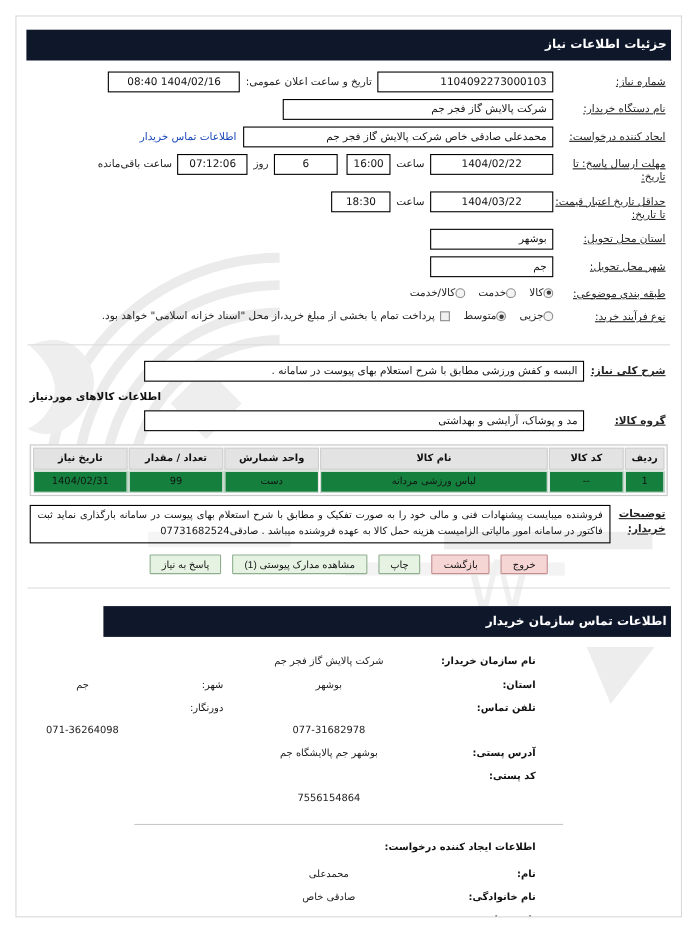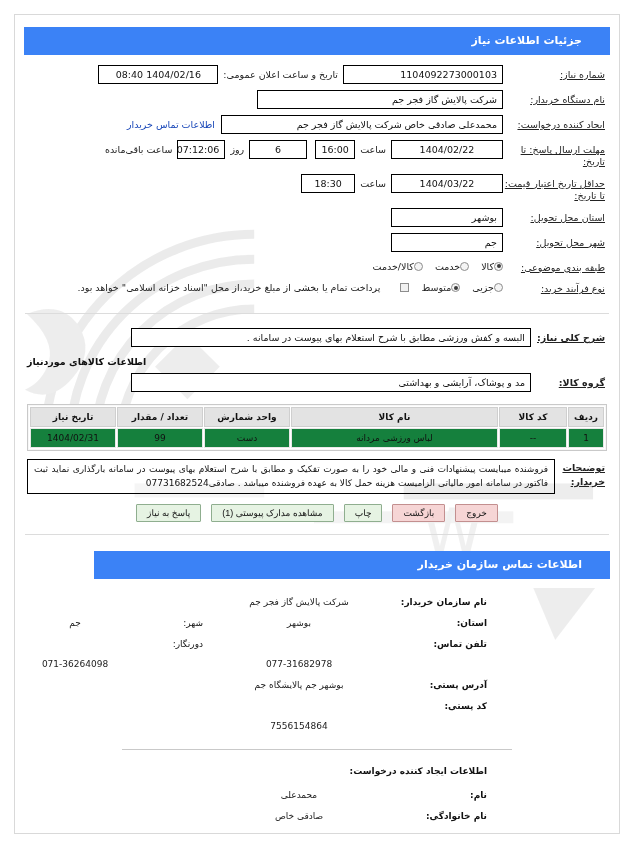--- a/index.html
+++ b/index.html
@@ -31,25 +31,25 @@
   .watermark {
     position: absolute;
     inset: 0;
     pointer-events: none;
     z-index: 0;
     opacity: 0.5;
   }
   .content { position: relative; z-index: 2; }
 
   .bar-brown {
-    background: #3b82f6;
+    background: #0f172a;
     color: #ffffff;
     font-size: 11px;
     font-weight: bold;
-    padding: 7px 28px 8px 12px;
+    padding: 7px 4px 8px 12px;
     text-align: right;
     box-sizing: border-box;
   }
   .bar-main {
     margin: 12px 9px 0 9px;
     width: 586px;
   }
   .bar-contact {
     margin: 0 9px 0 0;
     width: 516px;
@@ -276,21 +276,21 @@
         </div>
 
         <div class="row">
           <div class="lbl">مهلت ارسال پاسخ: تا تاریخ:</div>
           <div class="fld center" style="width:112px">1404/02/22</div>
           <div class="inline-lbl">ساعت</div>
           <div class="fld center" style="width:40px">16:00</div>
           <div style="width:8px"></div>
           <div class="fld" style="width:58px;text-align:center">6</div>
           <div class="inline-lbl">روز</div>
-          <div class="fld center" style="width:48px">07:12:06</div>
+          <div class="fld center" style="width:64px">07:12:06</div>
           <div class="inline-lbl">ساعت باقی‌مانده</div>
         </div>
 
         <div class="row">
           <div class="lbl">حداقل تاریخ اعتبار قیمت: تا تاریخ:</div>
           <div class="fld center" style="width:112px">1404/03/22</div>
           <div class="inline-lbl">ساعت</div>
           <div class="fld center" style="width:54px">18:30</div>
         </div>
 
@@ -317,21 +317,21 @@
         </div>
 
         <div class="row">
           <div class="lbl">نوع فرآیند خرید:</div>
           <div style="display:flex;align-items:center;padding-top:3px">
             <span class="radio"></span>
             <span class="opt-lbl">جزیی</span>
             <span class="radio on"></span>
             <span class="opt-lbl">متوسط</span>
             <span class="chk"></span>
-            <span class="note-txt" style="margin-right:20px">پرداخت تمام یا بخشی از مبلغ خرید،از محل "اسناد خزانه اسلامی" خواهد بود.</span>
+            <span class="note-txt" style="margin-right:5px">پرداخت تمام یا بخشی از مبلغ خرید،از محل "اسناد خزانه اسلامی" خواهد بود.</span>
           </div>
         </div>
 
       </div>
 
       <hr class="hr">
 
       <div class="section" style="padding-top:8px;padding-bottom:2px">
         <div class="row">
           <div class="lbl bold" style="width:76px">شرح کلی نیاز:</div>

